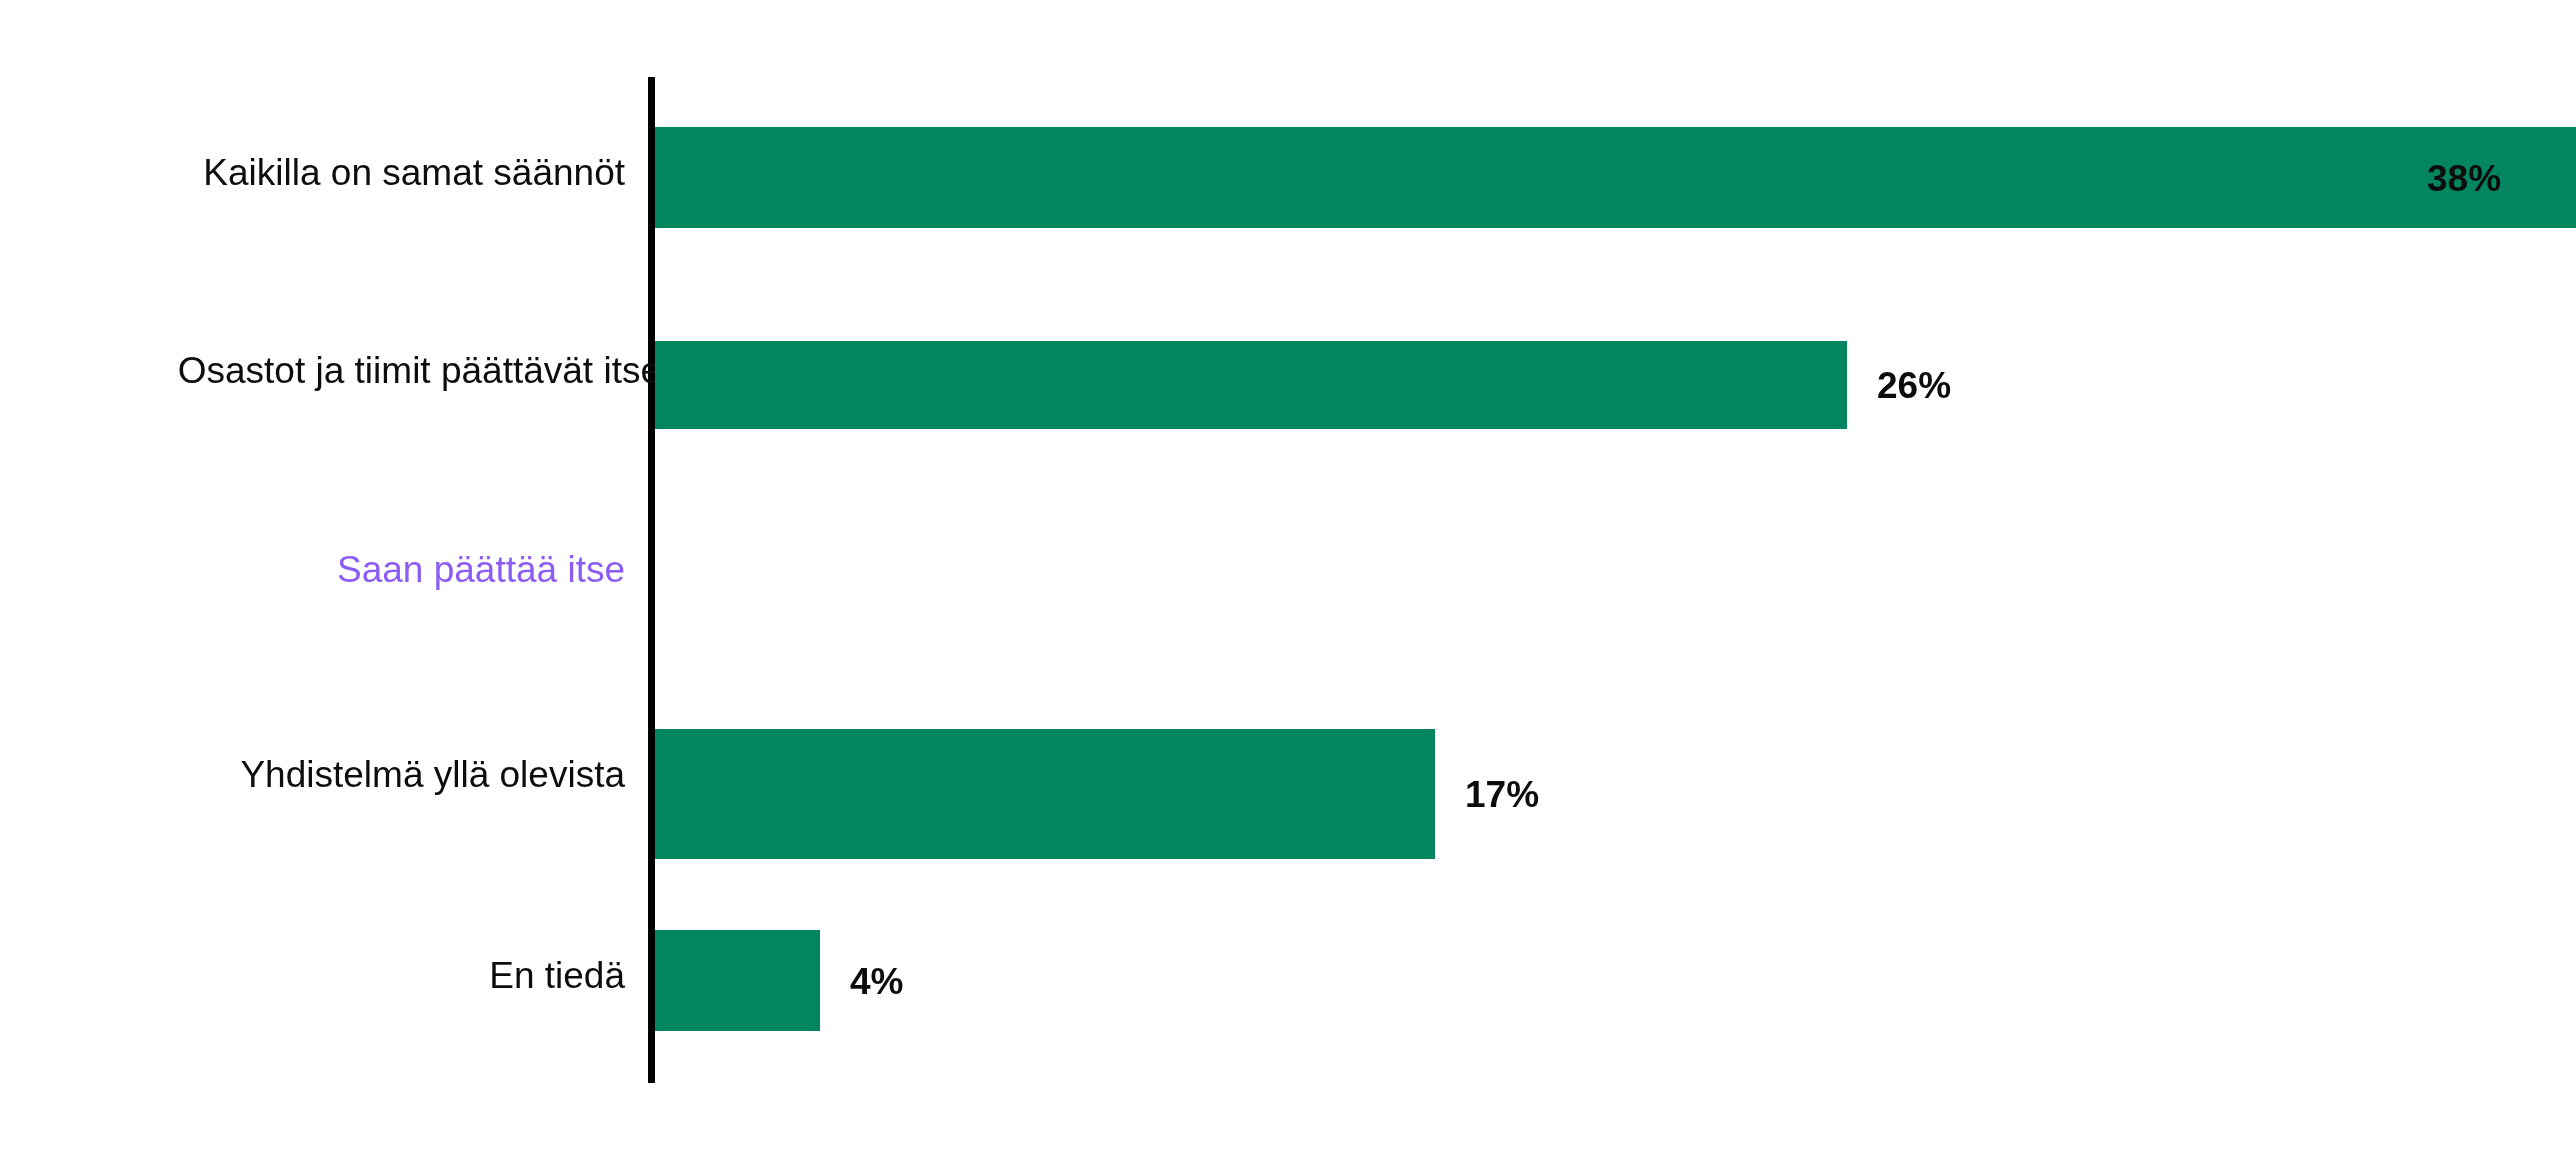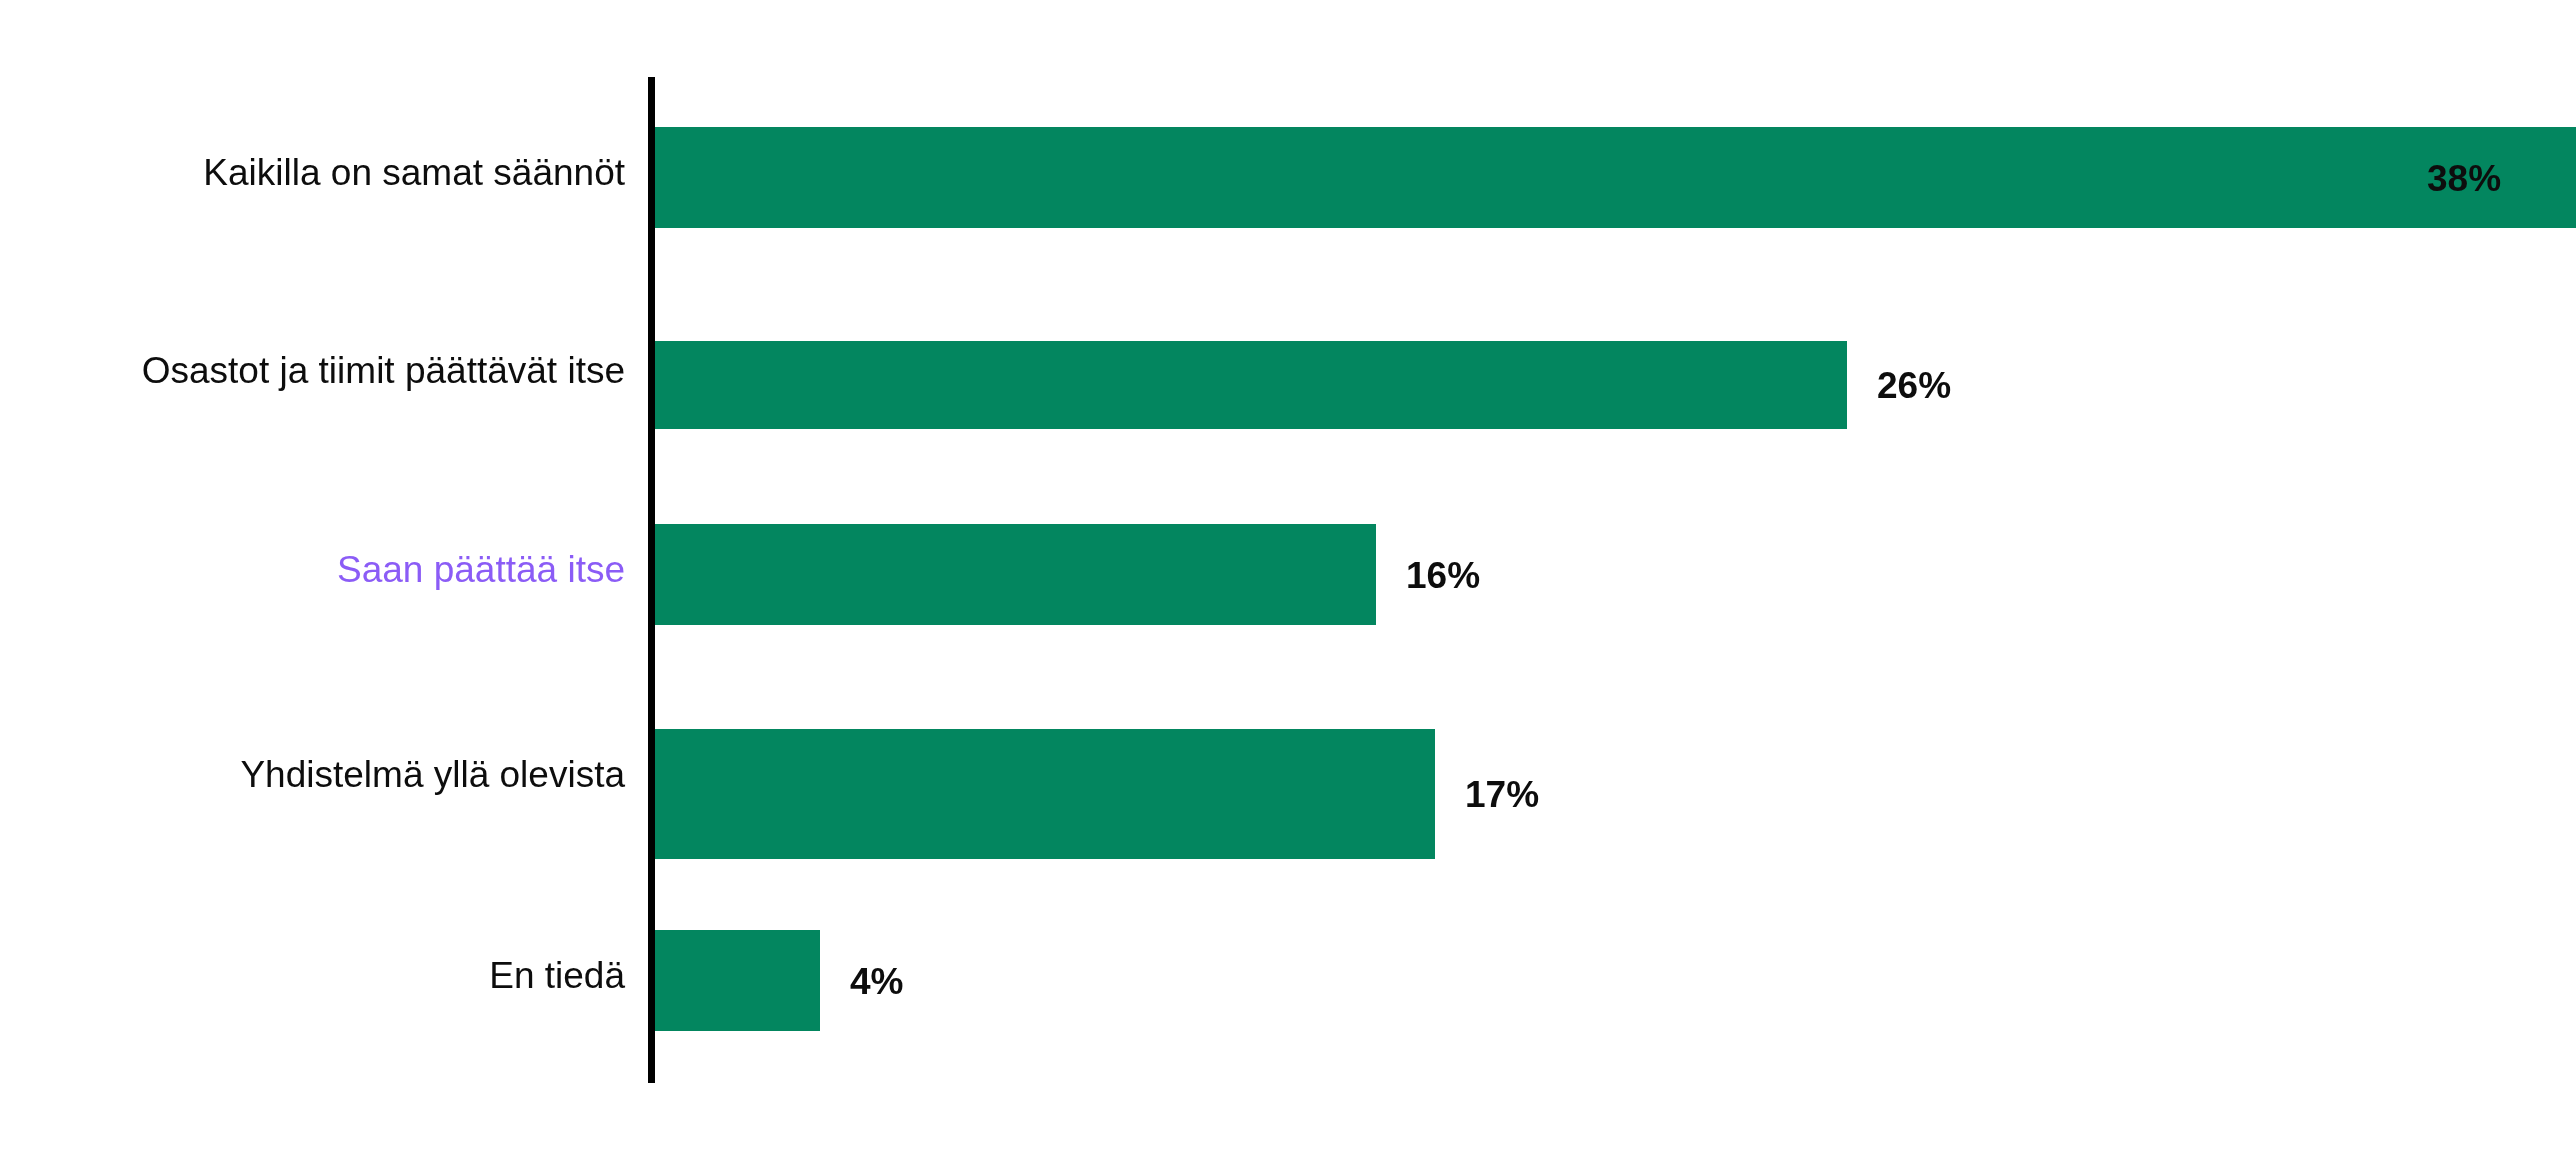--- a/index.html
+++ b/index.html
@@ -86,33 +86,29 @@
 
   <div class="bar-row" style="top:127px;height:101px;padding-left:28px;">
     <div class="cat-label" style="top: 27.4px; color: rgb(13, 13, 13);">Kaikilla on samat säännöt</div>
     <div class="bar-track" style="width:2018px;height:101px;">
       <div class="bar-rect" style="width: 100%; background: rgb(3, 134, 95);"></div>
       <div class="value-label" style="left: 1772px; color: rgb(13, 13, 13);">38%</div>
     </div>
   </div>
 
   <div class="bar-row" style="top:325px;height:101px;">
-    <div class="cat-label" style="top: 27.4px; color: rgb(13, 13, 13);">Osastot ja tiimit päättävät itse</div>
+    <div class="cat-label" style="top: 27.4px; color: rgb(13, 13, 13); margin-left: 36px;">Osastot ja tiimit päättävät itse</div>
     <div class="bar-track" style="width:1192px;height:88px;margin-top:16px;">
       <div class="bar-rect" style="width: 100%; background: rgb(3, 134, 95);"></div>
       <div class="value-label" style="left: 1222px; color: rgb(13, 13, 13);">26%</div>
     </div>
   </div>
 
   <div class="bar-row" style="top:524px;height:101px;">
     <div class="cat-label" style="top: 27.4px; color: #8b5cf6;">Saan päättää itse</div>
-    <div class="bar-track" style="width:721px;height:101px;">
-      <div class="bar-rect" style="width: 100%; background: rgb(3, 134, 95);"></div>
-      <div class="value-label" style="left: 751px; color: rgb(13, 13, 13);">16%</div>
-    </div>
   </div>
 
   <div class="bar-row" style="top:729px;height:101px;">
     <div class="cat-label" style="top: 27.4px; color: rgb(13, 13, 13);">Yhdistelmä yllä olevista</div>
     <div class="bar-track" style="width:780px;height:130px;">
       <div class="bar-rect" style="width: 100%; background: rgb(3, 134, 95);"></div>
       <div class="value-label" style="left: 810px; color: rgb(13, 13, 13);">17%</div>
     </div>
   </div>
 

